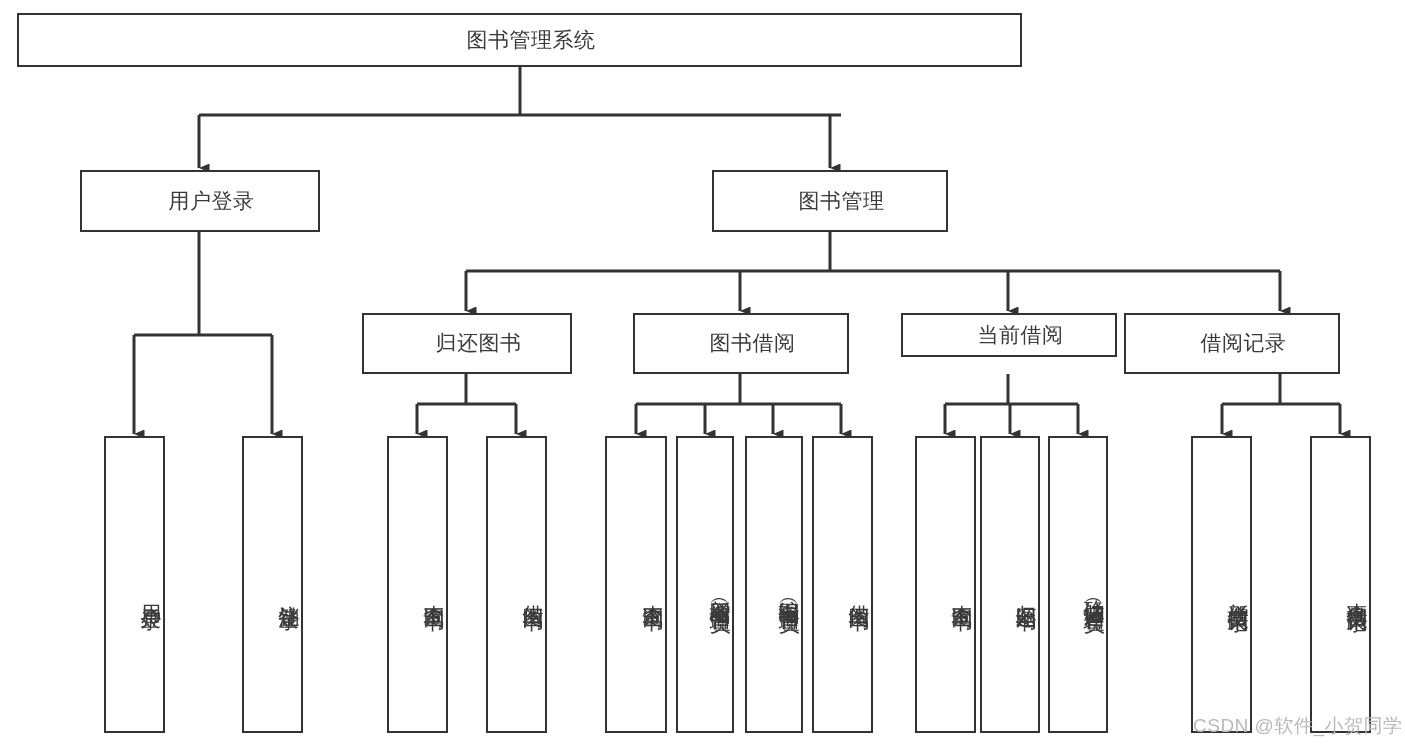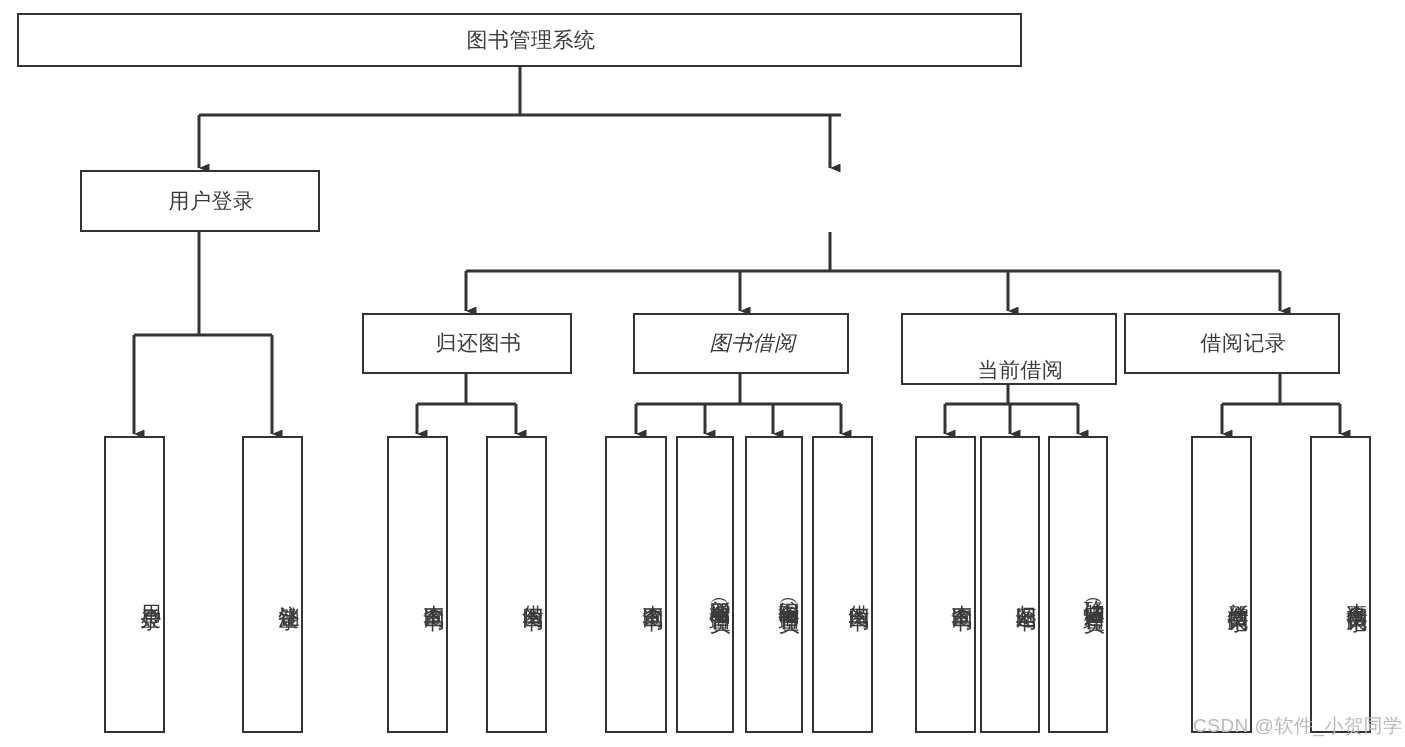--- a/index.html
+++ b/index.html
@@ -130,28 +130,31 @@
     </g>
   </svg>
 
   <div class="node horiz" style="left:17px; top:13px; width:1005px; height:54px;">
     <span class="label">图书管理系统</span>
   </div>
 
   <div class="node horiz" style="left:80px; top:170px; width:240px; height:62px;">
     <span class="label">用户登录</span>
   </div>
+  <div class="node horiz" style="left:712px; top:170px; width:236px; height:62px;">
+    <span class="label">图书管理</span>
+  </div>
 
   <div class="node horiz" style="left:362px; top:313px; width:210px; height:61px;">
     <span class="label">归还图书</span>
   </div>
-  <div class="node horiz" style="left:633px; top:313px; width:216px; height:61px;font-style:italic;">
+  <div class="node horiz" style="left:633px; top:313px; width:216px; height:61px;">
     <span class="label">图书借阅</span>
   </div>
-  <div class="node horiz" style="left:901px; top:313px; width:216px; height:72px;align-items:flex-end;">
+  <div class="node horiz" style="left:901px; top:313px; width:216px; height:44px;">
     <span class="label">当前借阅</span>
   </div>
   <div class="node horiz" style="left:1124px; top:313px; width:216px; height:61px;">
     <span class="label">借阅记录</span>
   </div>
 
   <div class="node vert" style="left:104px; top:436px; width:61px; height:297px;">
     <span class="label">用户登录</span>
   </div>
   <div class="node vert" style="left:242px; top:436px; width:61px; height:297px;">

